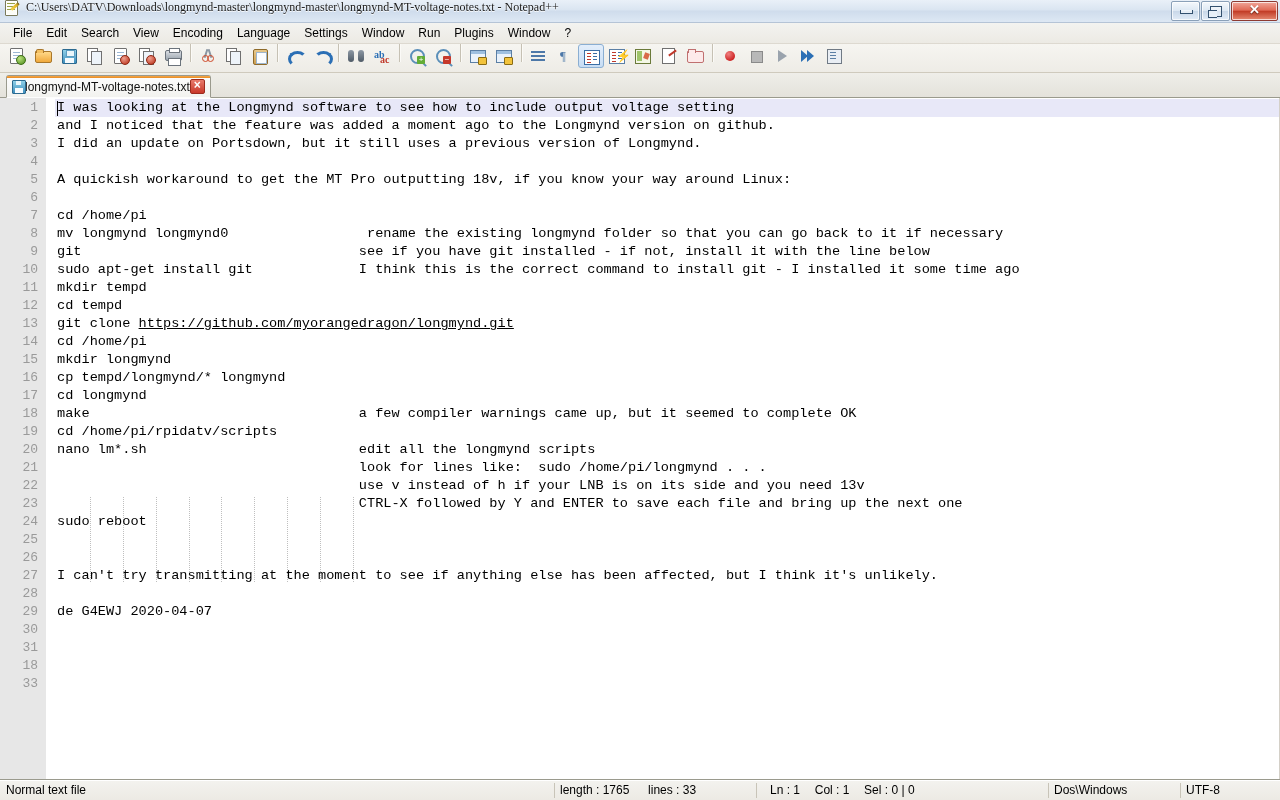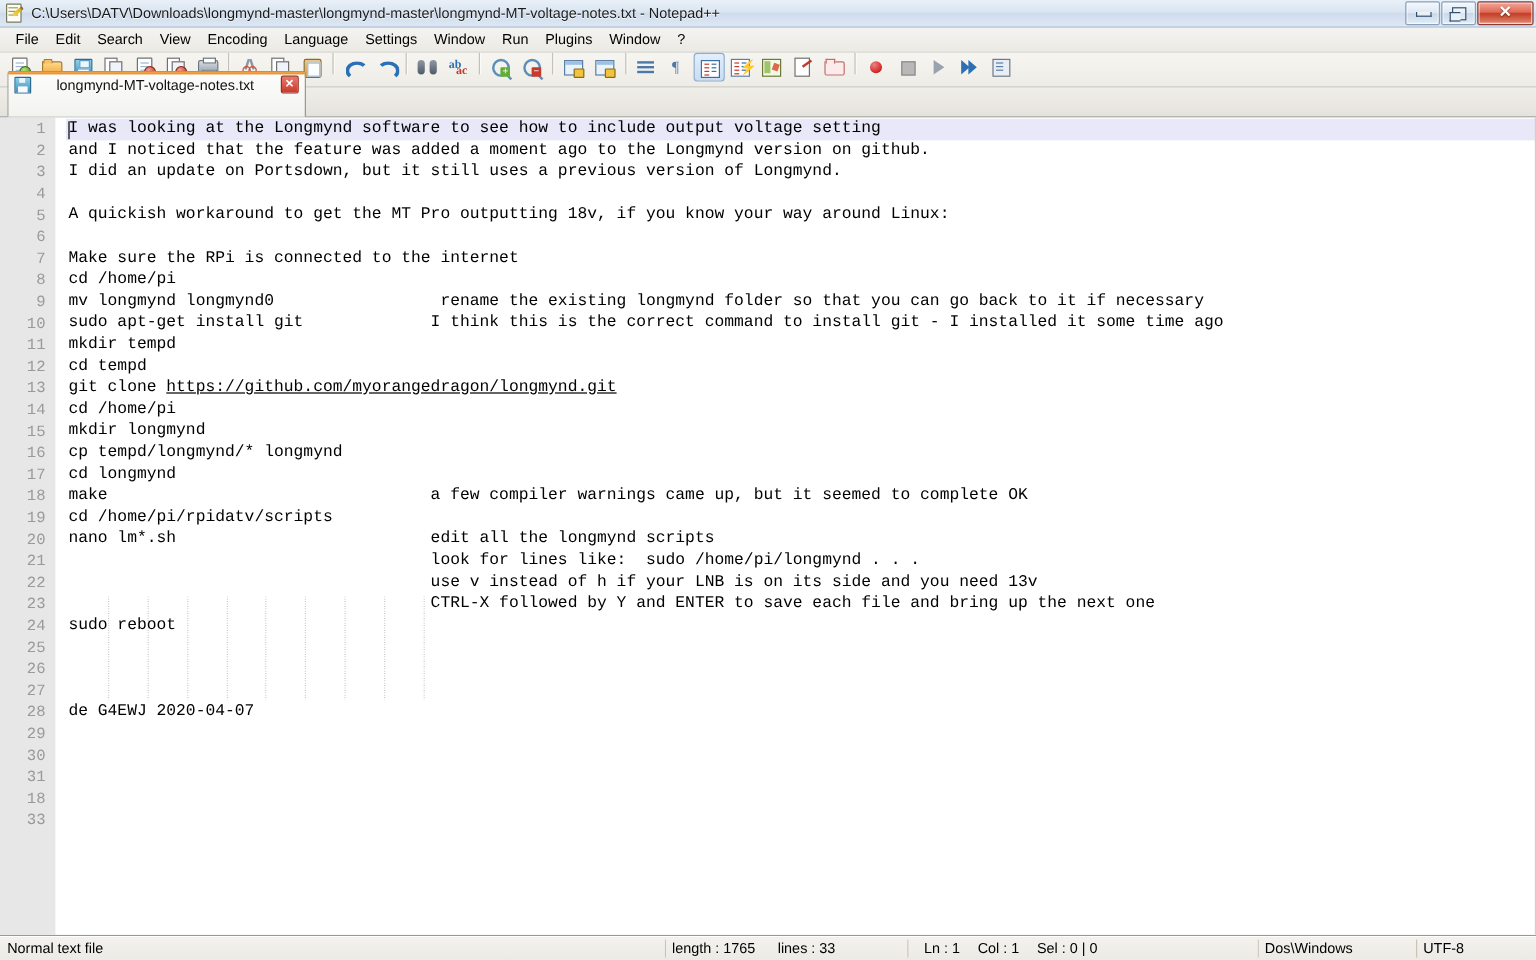--- a/index.html
+++ b/index.html
@@ -12,21 +12,21 @@
     -webkit-font-smoothing:none;
   }
   #app{width:1280px;height:800px;position:relative;display:flex;flex-direction:column;
        background:linear-gradient(180deg,#d7e3f0 0%,#cdd9e8 100%);}
 
   
   .titlebar{
     height:22px;flex:0 0 22px;position:relative;
     background:linear-gradient(180deg,#e9f0f8 0%,#dae5f1 45%,#cfdcec 50%,#dde8f4 100%);
     border-bottom:1px solid #b5c4d6;
-    display:flex;align-items:center;
+    display:flex;font-family:Liberation Serif, serif;
   }
   .tb-icon{width:16px;height:16px;margin:0 4px 0 4px;position:relative;flex:0 0 16px;}
   .npp-doc{
     position:absolute;left:1px;top:0px;width:11px;height:14px;background:#fdfdf6;
     border:1px solid #7a7a5a;border-radius:1px;
     box-shadow:inset 0 0 0 1px #fff;
   }
   .npp-doc:before{content:"";position:absolute;left:1px;top:2px;width:8px;height:1px;
     background:#9aa24a;box-shadow:0 3px 0 #9aa24a,0 6px 0 #9aa24a;}
   .npp-pencil{position:absolute;left:6px;top:5px;width:10px;height:3px;
@@ -163,22 +163,22 @@
   .savemac:before{content:"";position:absolute;left:2px;top:2px;width:6px;height:1px;background:#5b7fa5;
     box-shadow:0 3px 0 #5b7fa5,0 6px 0 #5b7fa5;}
 
   
   .tabbar{
     height:24px;flex:0 0 24px;display:flex;align-items:flex-end;
     background:linear-gradient(180deg,#efeee9 0%,#e4e2db 100%);
     border-bottom:1px solid #9a9a8d;padding-left:6px;
   }
   .tab{
-    height:21px;display:flex;align-items:center;gap:22px;
-    padding:0 5px 16px 5px;
+    height:21px;display:flex;align-items:center;gap:0;
+    padding:0 5px 0 5px;
     background:linear-gradient(180deg,#fdfdfd 0%,#f2f2ef 100%);
     border:1px solid #9a9a8d;border-bottom:1px solid #fdfdfd;
     border-radius:3px 3px 0 0;position:relative;top:1px;
     font-size:12px;color:#111;white-space:nowrap;
   }
   .tab:before{content:"";position:absolute;left:0;right:0;top:0;height:2px;
     background:linear-gradient(180deg,#f3a64b,#e98b20);}
   .tab .tabico{width:13px;height:13px;position:relative;flex:0 0 13px;}
   .tab .tabico .fl{position:absolute;left:0;top:0;width:12px;height:12px;
     background:linear-gradient(180deg,#8fd0e8,#3f8fbe);border:1px solid #2c6a90;border-radius:1px;}
@@ -512,40 +512,41 @@
           <div class="iguide" style="left: 232.16px; top: 399px; height: 86px;"></div>
           <div class="iguide" style="left: 265.04px; top: 399px; height: 86px;"></div>
           <div class="iguide" style="left: 297.92px; top: 399px; height: 86px;"></div>
         </div>
     <div class="cline cur">I was looking at the Longmynd software to see how to include output voltage setting<span class="caret"></span></div>
         <div class="cline">and I noticed that the feature was added a moment ago to the Longmynd version on github.</div>
         <div class="cline">I did an update on Portsdown, but it still uses a previous version of Longmynd.</div>
         <div class="cline"></div>
         <div class="cline">A quickish workaround to get the MT Pro outputting 18v, if you know your way around Linux:</div>
         <div class="cline"></div>
-        <div class="cline">Make sure the RPi is connected to the internet</div>
         <div class="cline">cd /home/pi</div>
         <div class="cline">mv longmynd longmynd0                 rename the existing longmynd folder so that you can go back to it if necessary</div>
+        <div class="cline">git                                  see if you have git installed - if not, install it with the line below</div>
         <div class="cline">sudo apt-get install git             I think this is the correct command to install git - I installed it some time ago</div>
         <div class="cline">mkdir tempd</div>
         <div class="cline">cd tempd</div>
         <div class="cline">git clone <span class="u-url">https://github.com/myorangedragon/longmynd.git</span></div>
         <div class="cline">cd /home/pi</div>
         <div class="cline">mkdir longmynd</div>
         <div class="cline">cp tempd/longmynd/* longmynd</div>
         <div class="cline">cd longmynd</div>
         <div class="cline">make                                 a few compiler warnings came up, but it seemed to complete OK</div>
         <div class="cline">cd /home/pi/rpidatv/scripts</div>
         <div class="cline">nano lm*.sh                          edit all the longmynd scripts</div>
         <div class="cline">                                     look for lines like:  sudo /home/pi/longmynd . . .</div>
         <div class="cline">                                     use v instead of h if your LNB is on its side and you need 13v</div>
         <div class="cline">                                     CTRL-X followed by Y and ENTER to save each file and bring up the next one</div>
         <div class="cline">sudo reboot</div>
         <div class="cline"></div>
         <div class="cline"></div>
+        <div class="cline">I can't try transmitting at the moment to see if anything else has been affected, but I think it's unlikely.</div>
         <div class="cline"></div>
         <div class="cline">de G4EWJ 2020-04-07</div>
         <div class="cline"></div>
       </div>
     <div class="edge-border"></div>
   </div>
 
   <div class="statusbar">
     <div class="scell s1">Normal text file</div>
     <div class="scell s2">

